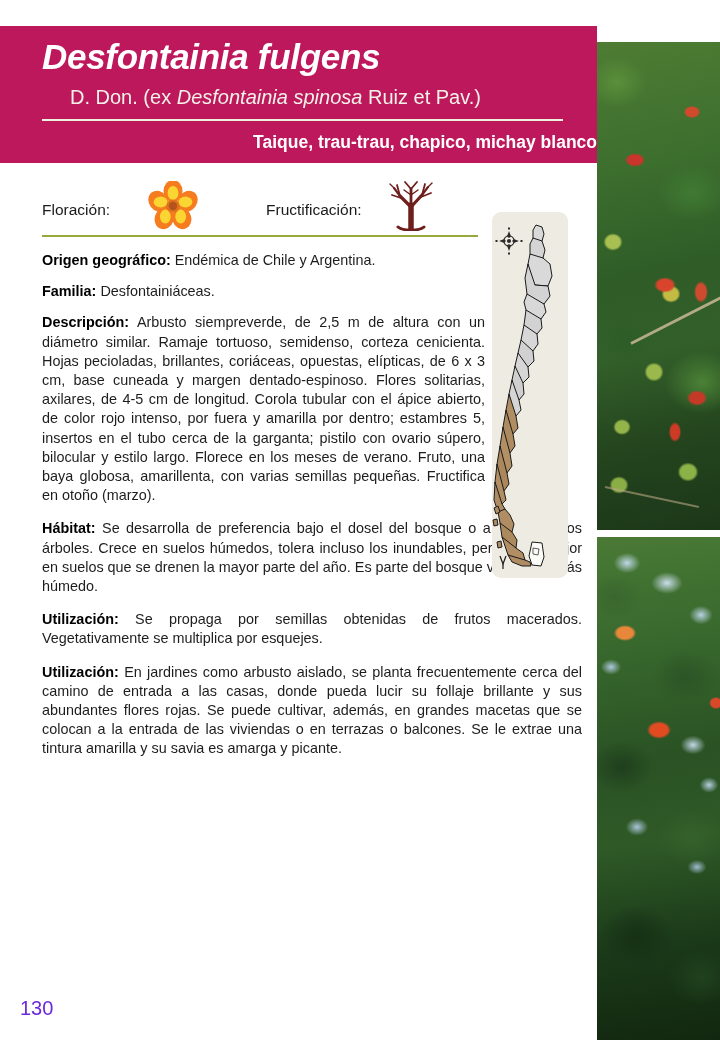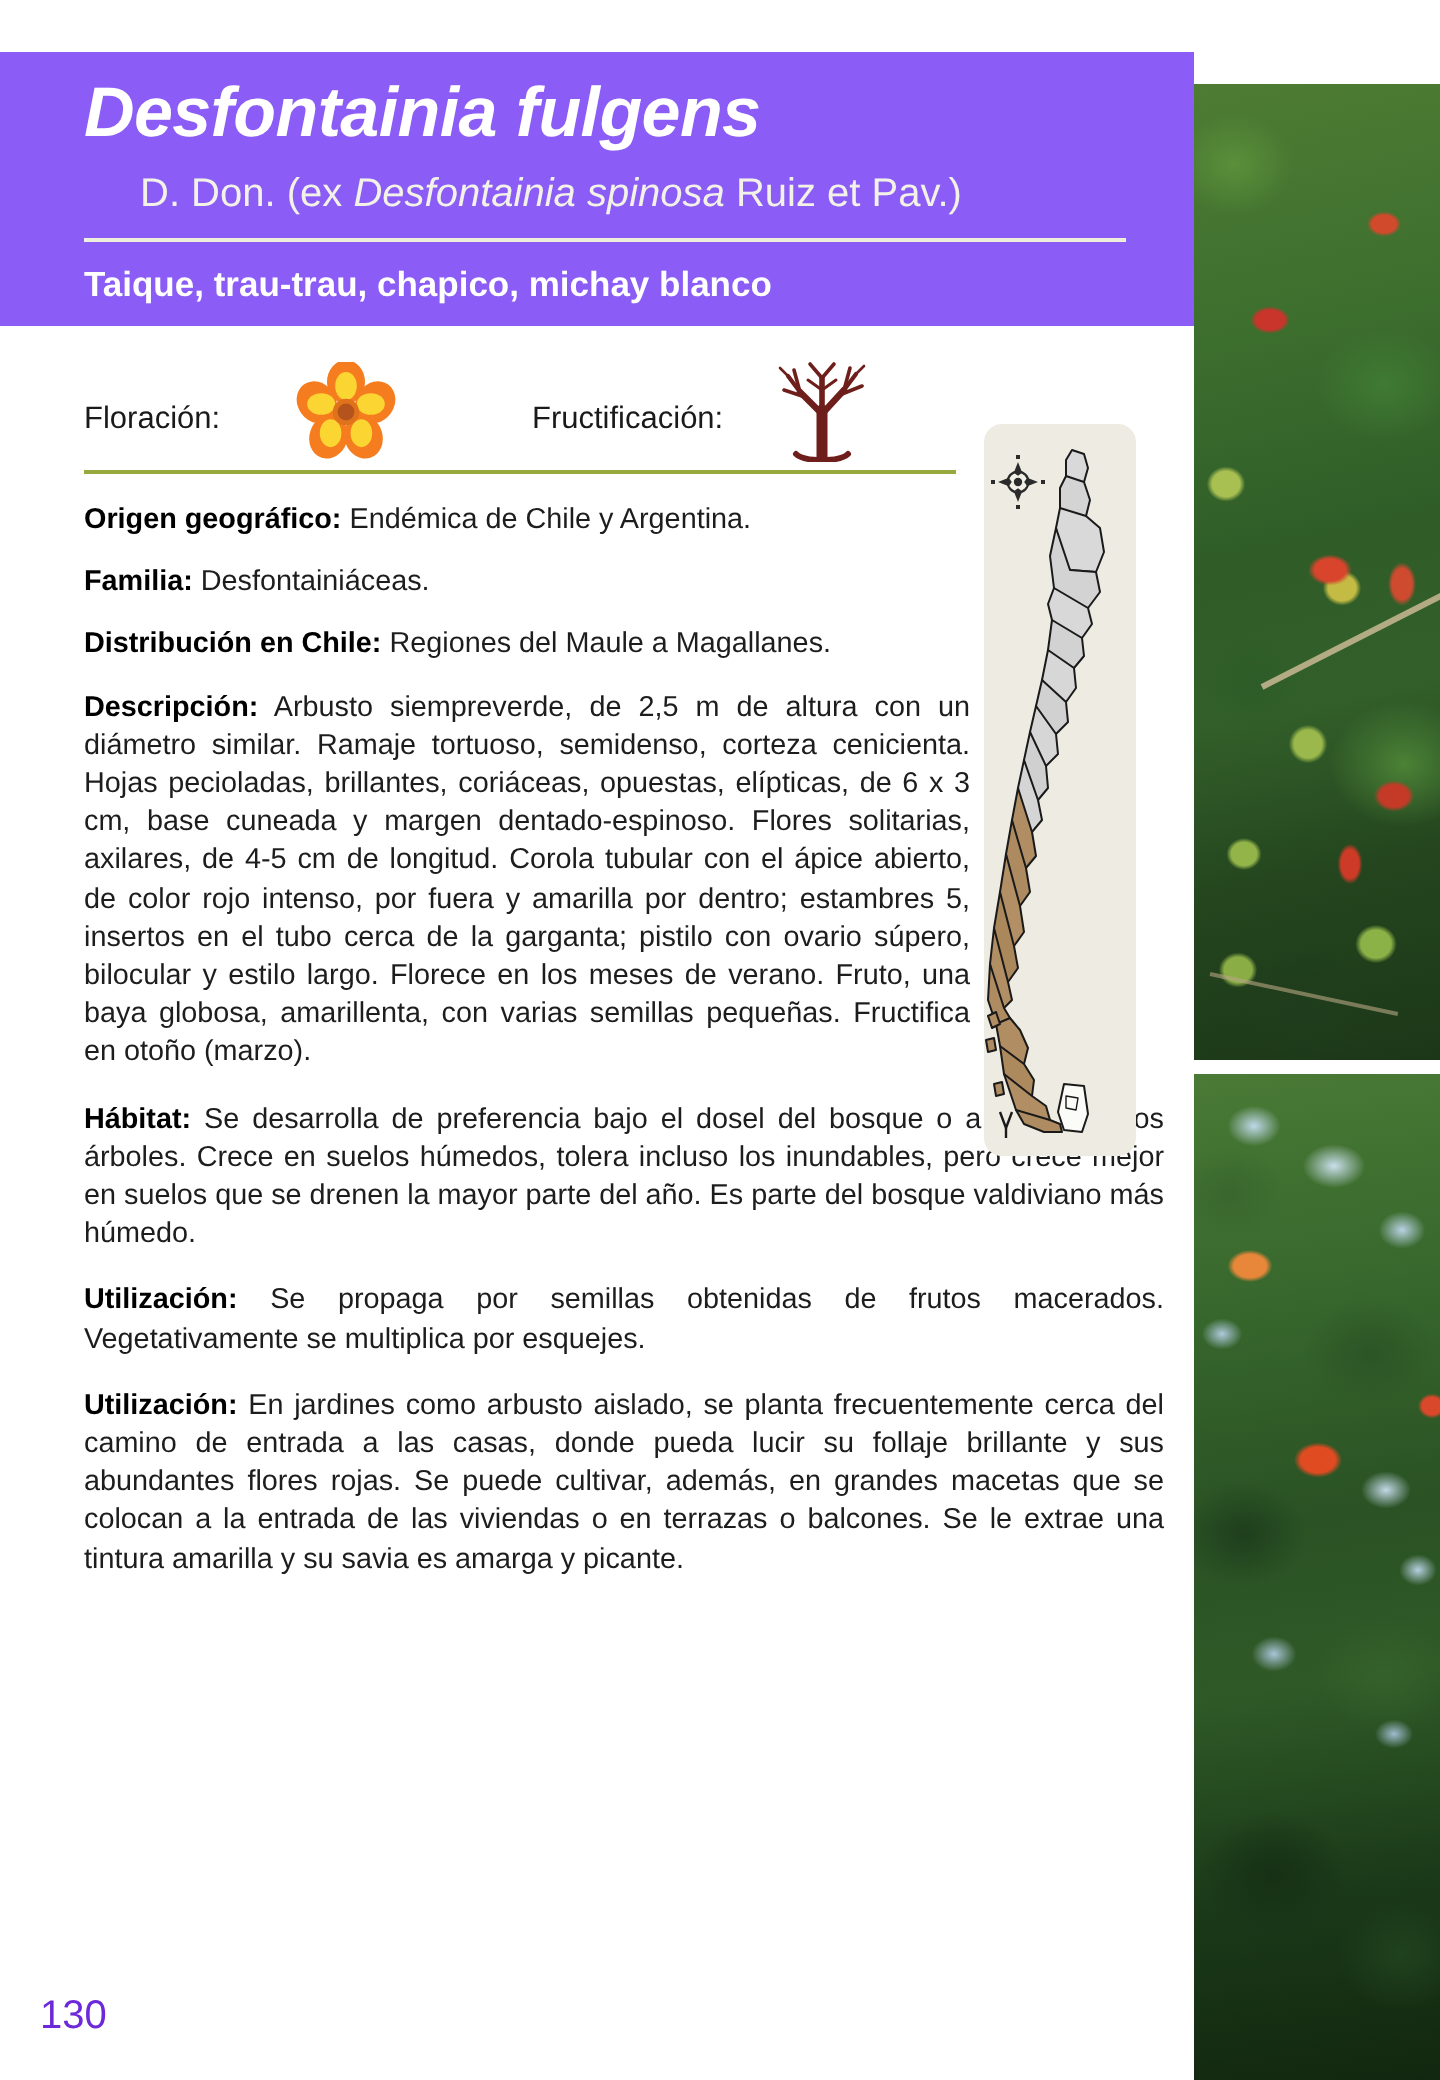--- a/index.html
+++ b/index.html
@@ -9,21 +9,21 @@
     background:#ffffff;
     position:relative;
     overflow:hidden;
   }
 
   
   .header-band {
     position:absolute;
     left:0; top:26px;
     width:597px; height:137px;
-    background:#8b5cf6;
+    background:#be185d;
     padding:8px 0 0 42px;
   }
   .sci-name {
     font-style:italic;
     font-weight:bold;
     font-size:35px;
     color:#ffffff;
     letter-spacing:-0.3px;
     line-height:46px;
     white-space:nowrap;
@@ -42,20 +42,21 @@
     background:#eef0dc;
     margin:7px 0 0 0;
   }
   .common-names {
     font-size:17.5px;
     font-weight:bold;
     color:#ffffff;
     line-height:24px;
     margin-top:9px;
     white-space:nowrap;
+    text-align:right;
   }
 
   
   .photo {
     position:absolute;
     left:597px;
     width:123px;
     overflow:hidden;
   }
   .photo-top { top:42px; height:488px; }
@@ -257,21 +258,20 @@
     </svg>
   </div>
 
   <div class="phen-rule"></div>
 
   <div class="txt-col">
     <p class="blk w-narrow no-just"><b>Origen geográfico:</b><span> Endémica de Chile y Argentina.</span></p>
 
     <p class="blk w-narrow no-just"><b>Familia:</b><span> Desfontainiáceas.</span></p>
 
-    <p class="blk w-narrow no-just"><b>Distribución en Chile:</b><span> Regiones del Maule a Magallanes.</span></p>
 
     <p class="blk w-narrow" style="margin-bottom:14px"><b>Descripción:</b><span> Arbusto siempreverde, de 2,5 m de altura con un diámetro similar. Ramaje tortuoso, semidenso, corteza cenicienta. Hojas pecioladas, brillantes, coriáceas, opuestas, elípticas, de 6 x 3 cm, base cuneada y margen dentado-espinoso. Flores solitarias, axilares, de 4-5 cm de longitud. Corola tubular con el ápice abierto, de color rojo intenso, por fuera y amarilla por dentro; estambres 5, insertos en el tubo cerca de la garganta; pistilo con ovario súpero, bilocular y estilo largo. Florece en los meses de verano. Fruto, una baya globosa, amarillenta, con varias semillas pequeñas. Fructifica en otoño (marzo).</span></p>
 
     <p class="blk w-wide" style="margin-bottom:14px"><b>Hábitat:</b><span> Se desarrolla de preferencia bajo el dosel del bosque o a orillas de los árboles. Crece en suelos húmedos, tolera incluso los inundables, pero crece mejor en suelos que se drenen la mayor parte del año. Es parte del bosque valdiviano más húmedo.</span></p>
 
     <p class="blk w-wide" style="margin-bottom:14px"><b>Utilización:</b><span> Se propaga por semillas obtenidas de frutos macerados. Vegetativamente se multiplica por esquejes.</span></p>
 
     <p class="blk w-wide"><b>Utilización:</b><span> En jardines como arbusto aislado, se planta frecuentemente cerca del camino de entrada a las casas, donde pueda lucir su follaje brillante y sus abundantes flores rojas. Se puede cultivar, además, en grandes macetas que se colocan a la entrada de las viviendas o en terrazas o balcones. Se le extrae una tintura amarilla y su savia es amarga y picante.</span></p>
   </div>
 </div>

